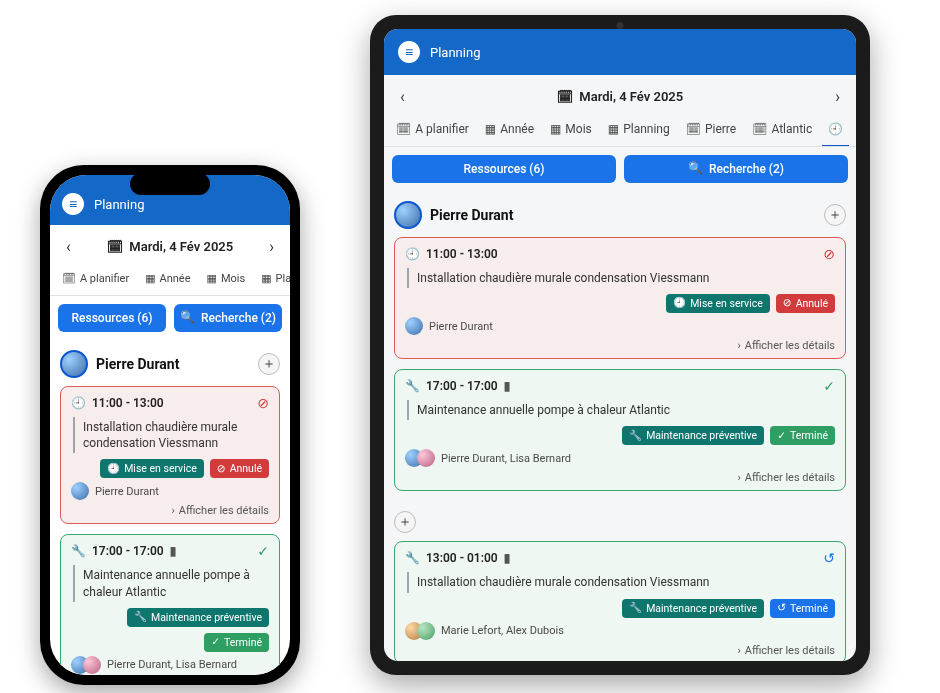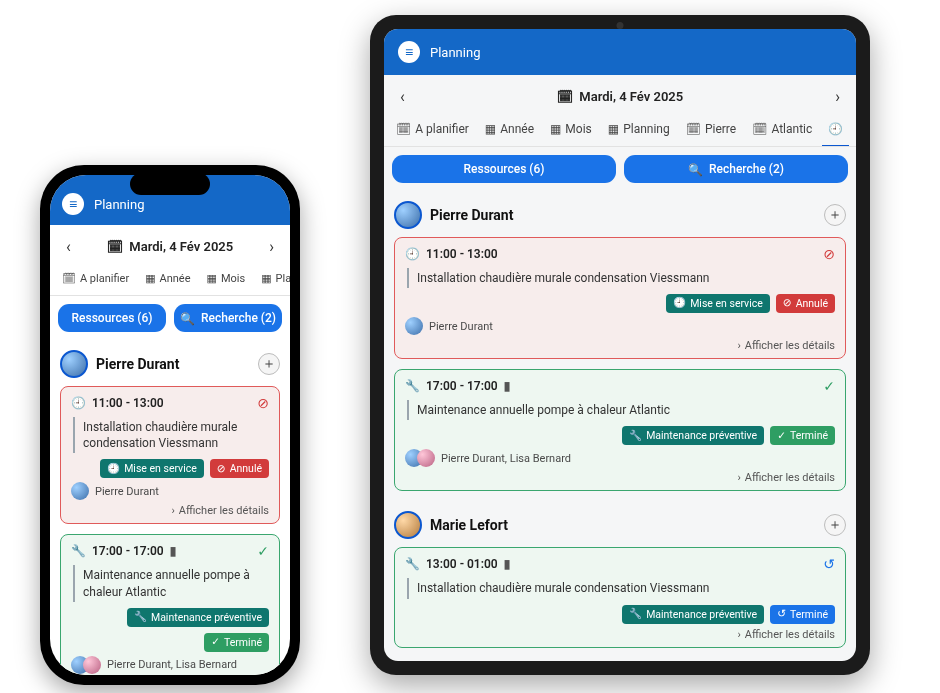--- a/index.html
+++ b/index.html
@@ -14,21 +14,21 @@
   .date-row .chev { font-size: 16px; color: #333; cursor: pointer; padding: 4px 6px; }
   .date-center { display: flex; align-items: center; gap: 6px; font-weight: 600; font-size: 13px; }
 
   .tabs { display: flex; gap: 4px; border-bottom: 1px solid #e2e2e2; padding: 0 6px 6px 6px; overflow-x: auto; scrollbar-width: none; }
   .tabs::-webkit-scrollbar { display: none; }
   .tab { display: flex; align-items: center; gap: 4px; font-size: 12px; color: #444; padding: 4px 6px; white-space: nowrap; cursor: pointer; border-radius: 3px; }
   .tab.active { color: #0b57d0; font-weight: 600; position: relative; }
   .tab.active::after { content:""; position:absolute; left:0; right:0; bottom:-7px; height:2px; background:#0b57d0; }
 
   .chip-row { display:flex; gap:8px; padding:8px; }
-  .chip { flex:1; background:#1a73e8; color:#fff; border-radius:11px; padding:7px 0; font-size:12px; display:flex; align-items:flex-end; justify-content:center; gap:6px; cursor:pointer; font-weight:500; }
+  .chip { flex:1; background:#1a73e8; color:#fff; border-radius:6px; padding:7px 0; font-size:12px; display:flex; align-items:flex-start; justify-content:center; gap:6px; cursor:pointer; font-weight:500; }
 
   .content { padding: 0 10px 12px 10px; overflow-y:auto; }
 
   .person-header { display:flex; align-items:center; justify-content:space-between; padding:10px 0 8px 0; }
   .person-left { display:flex; align-items:center; gap:8px; }
   .avatar { width:28px; height:28px; border-radius:50%; background:#7b8fa6; border:2px solid #0b57d0; background-size:cover; background-position:center; display:inline-block; }
   .avatar.sm { width:18px; height:18px; border-width:0; }
   .person-name { font-weight:700; font-size:14px; color:#111; }
   .plus-btn { width:22px; height:22px; border-radius:50%; border:1px solid #bcbcbc; background:#f5f5f5; color:#444; font-size:14px; display:flex; align-items:center; justify-content:center; cursor:pointer; }
 
@@ -213,24 +213,20 @@
             </span>
           <span>Pierre Durant, Lisa Bernard</span>
         </div>
         <div class="details-link">
             <span>›</span>
             <span>Afficher les détails</span>
           </div>
       </div>
 
       <div class="person-header" style="margin-top:10px;">
-        <div class="person-left">
-          <span class="avatar av-or"></span>
-          <span class="person-name">Marie Lefort</span>
-        </div>
         <div class="plus-btn">＋</div>
       </div>
 
       <div class="card green">
         <div class="card-top">
           <div class="left">
             <span class="icon">🔧</span>
             <span>13:00 - 01:00</span>
             <span class="icon" style="color:#555;">▮</span>
           </div>
@@ -239,20 +235,27 @@
         <div class="inner">Installation chaudière murale condensation Viessmann</div>
         <div class="badges">
           <div class="badge teal">
               <span class="icon">🔧</span>
               <span>Maintenance préventive</span>
             </div>
           <div class="badge blue">
               <span class="icon">↺</span>
               <span>Terminé</span>
             </div>
+        </div>
+        <div class="assignees">
+          <span class="avatars">
+              <span class="avatar sm av-or"></span>
+              <span class="avatar sm av-gr"></span>
+            </span>
+          <span>Marie Lefort, Alex Dubois</span>
         </div>
         <div class="details-link">
             <span>›</span>
             <span>Afficher les détails</span>
           </div>
       </div>
 
     </div>
   </div>
 </div>

